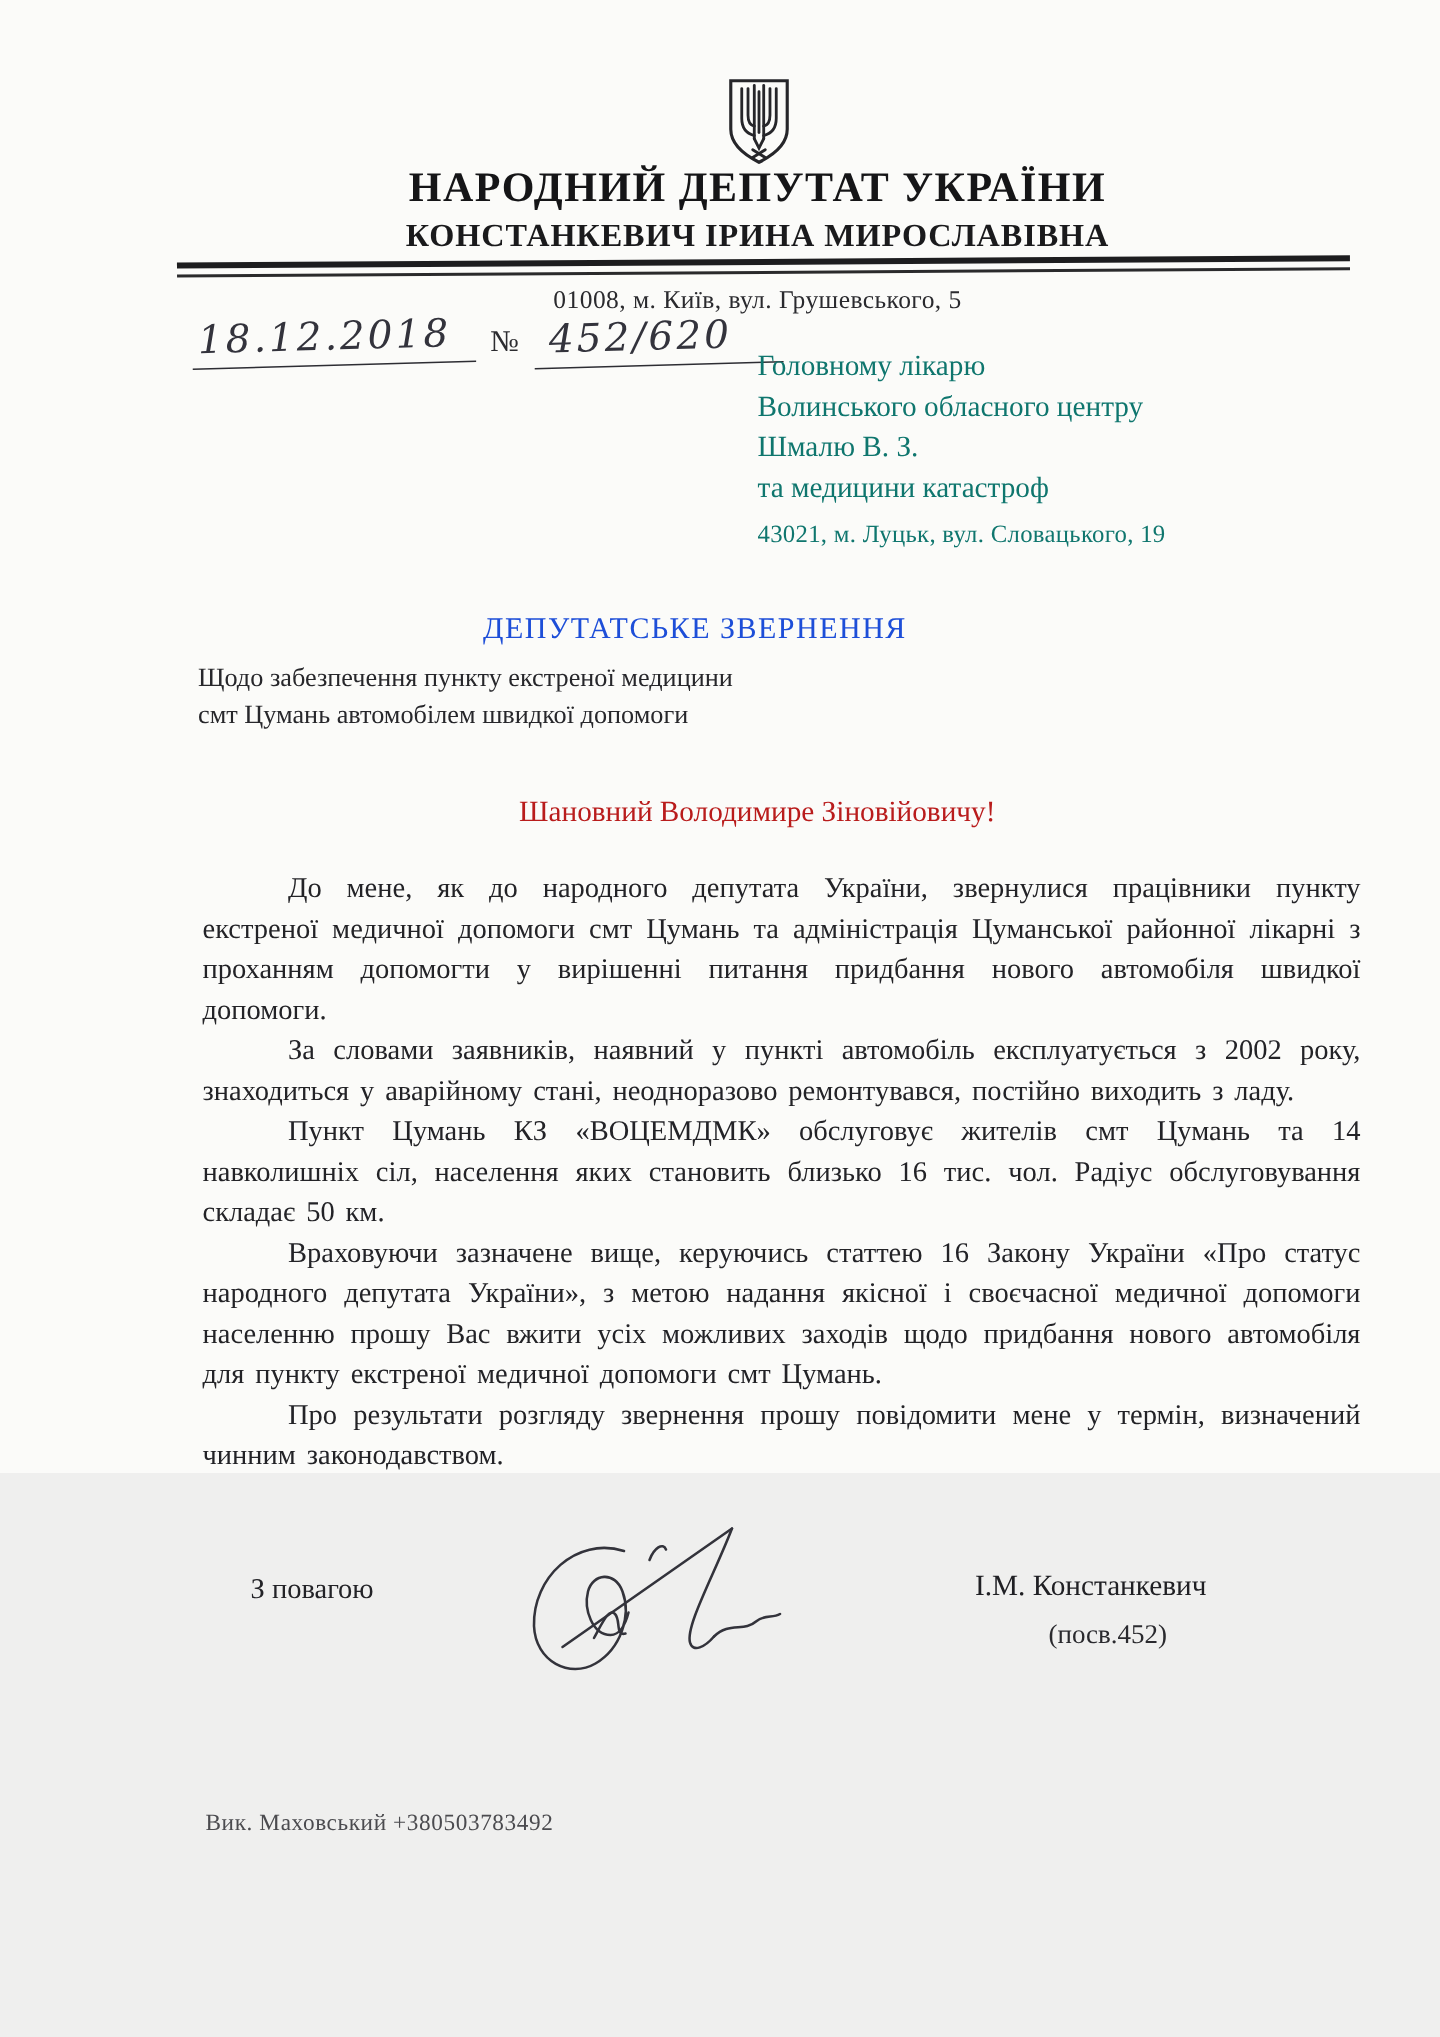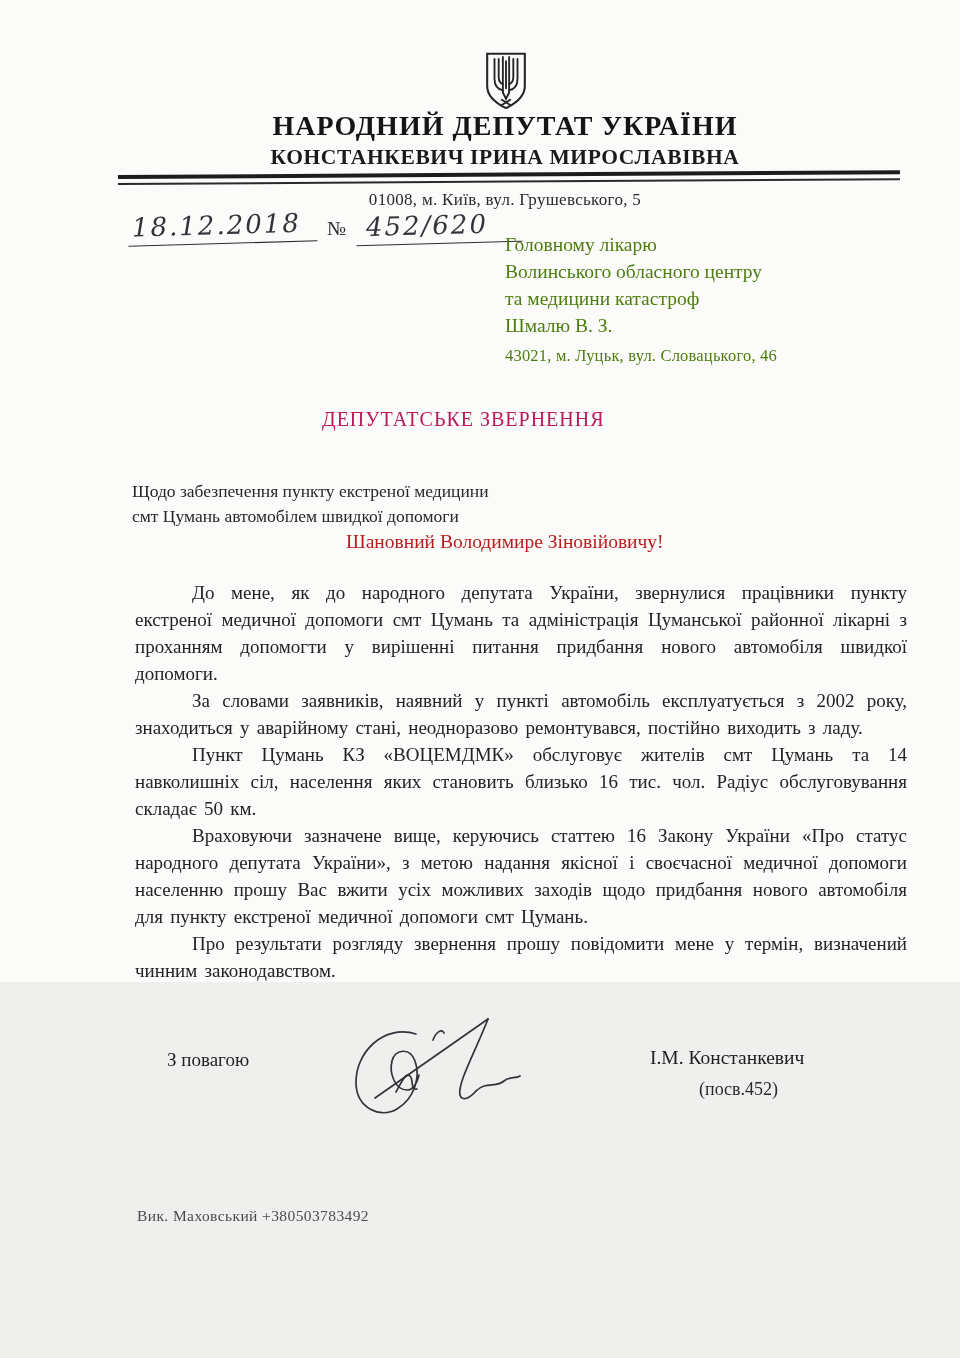--- a/index.html
+++ b/index.html
@@ -31,25 +31,25 @@
     font-style:italic;
     font-size:26px;
     color:#33333c;
     letter-spacing:2px;
     transform:rotate(-1.6deg);
   }
   .hw-date{border-bottom:1.6px solid #2d2d33;padding:0 16px 3px 4px;}
   .ref-no{font-size:20px;color:#2c2c30;margin:0 10px 4px 10px;}
   .hw-num{border-bottom:1.6px solid #2d2d33;padding:0 34px 3px 10px;}
   
-  .addressee{position:absolute;left:505px;top:231px;font-size:19.5px;line-height:27px;color:#4d7c0f;}
+  .addressee{position:absolute;left:505px;top:231px;font-size:19.5px;line-height:27px;color:#0f766e;}
   .addressee .addr-zip{font-size:16.5px;margin-top:3px;letter-spacing:.2px;}
   
-  .doc-title{position:absolute;left:322px;top:408px;font-size:20px;letter-spacing:1px;color:#be185d;}
-  .subject{position:absolute;left:132px;top:479px;font-size:17.5px;line-height:25px;color:#27272b;}
+  .doc-title{position:absolute;left:322px;top:408px;font-size:20px;letter-spacing:1px;color:#1d4ed8;}
+  .subject{position:absolute;left:132px;top:439px;font-size:17.5px;line-height:25px;color:#27272b;}
   .salutation{position:absolute;left:346px;top:531px;font-size:19.5px;color:#b91c1c;}
   
   .body-text{
     position:absolute;left:135px;top:579px;width:772px;
     font-size:19px;line-height:27px;color:#232327;
     text-align:justify;word-spacing:2.5px;
   }
   .body-text p{margin:0;text-indent:57px;}
   
   .closing{position:absolute;left:167px;top:1049px;font-size:19px;color:#232327;}
@@ -91,23 +91,23 @@
 
   <div class="ref-line">
     <span class="hw hw-date">18.12.2018</span>
     <span class="ref-no">№</span>
     <span class="hw hw-num">452/620</span>
   </div>
 
   <div class="addressee">
     <div>Головному лікарю</div>
     <div>Волинського обласного центру</div>
+    <div>Шмалю В. З.</div>
     <div>та медицини катастроф</div>
-    <div>Шмалю В. З.</div>
-    <div class="addr-zip">43021, м. Луцьк, вул. Словацького, 46</div>
+    <div class="addr-zip">43021, м. Луцьк, вул. Словацького, 19</div>
   </div>
 
   <div class="doc-title">ДЕПУТАТСЬКЕ ЗВЕРНЕННЯ</div>
 
   <div class="subject">
     <div>Щодо забезпечення пункту екстреної медицини</div>
     <div>смт Цумань автомобілем швидкої допомоги</div>
   </div>
 
   <div class="salutation">Шановний Володимире Зіновійовичу!</div>

